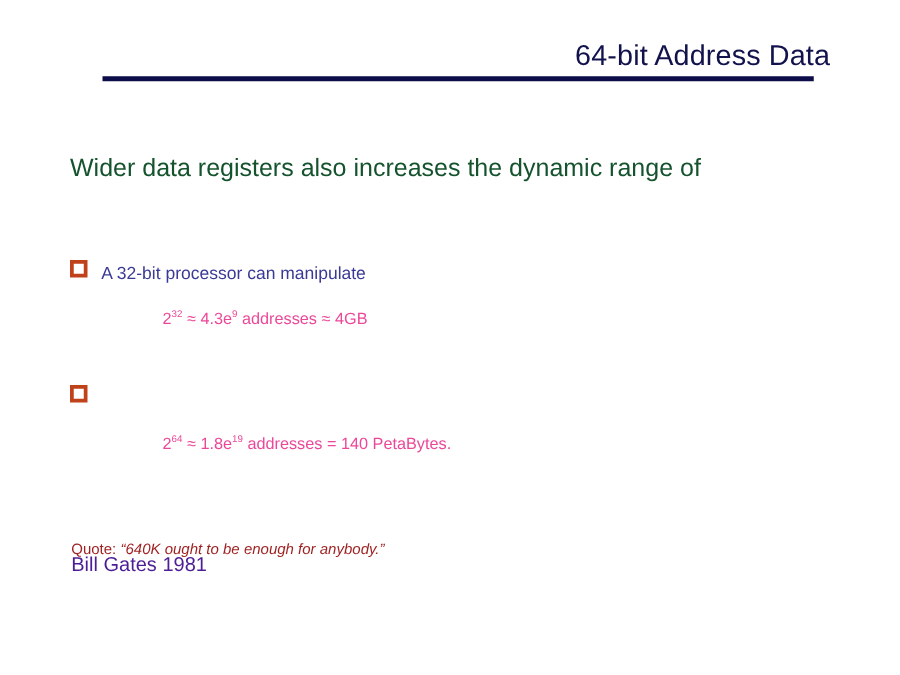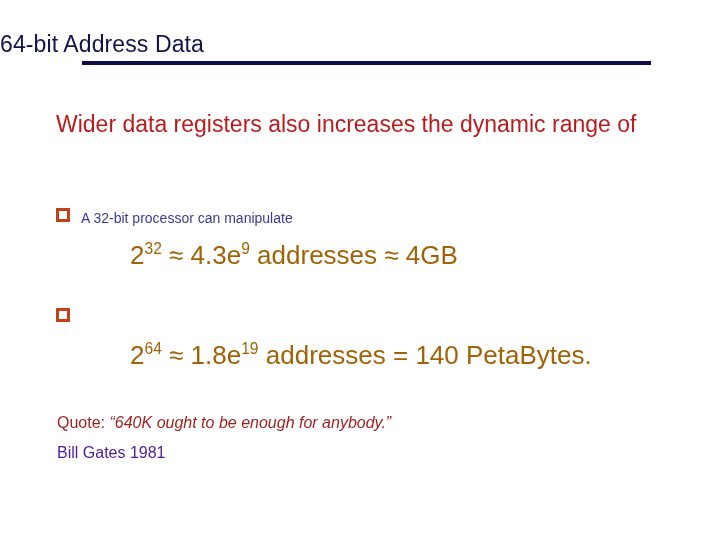--- a/index.html
+++ b/index.html
@@ -21,21 +21,21 @@
     height: 540px;
     background: #ffffff;
   }
 
   
   .title {
     position: absolute;
     left: 0;
     top: 31px;
     width: 664px;
-    text-align: left;
+    text-align: right;
     font-size: 23px;
     line-height: 26px;
     color: #12124c;
     letter-spacing: 0.1px;
     white-space: nowrap;
   }
 
   .title-rule {
     position: absolute;
     left: 82px;
@@ -49,25 +49,25 @@
   .body-area {
     position: absolute;
     left: 0;
     top: 106px;
     width: 720px;
   }
 
   .para {
     position: absolute;
     left: 56px;
-    top: 4px;
+    top: 15px;
     width: 648px;
-    font-size: 23px;
+    font-size: 20px;
     line-height: 28px;
-    color: #b91c1c;
+    color: #14532d;
     text-indent: 0;
   }
   .para .cont {
     display: block;
     padding-left: 16px;
   }
 
   .bullet-row {
     position: absolute;
     left: 56px;
@@ -91,40 +91,40 @@
   }
 
   .bullet-text {
     display: inline-block;
   }
 
   .subline {
     position: absolute;
     left: 130px;
     width: 580px;
-    font-size: 26px;
+    font-size: 13px;
     line-height: 24px;
-    color: #a16207;
+    color: #ec4899;
     white-space: nowrap;
   }
   .subline.s1 { top: 137px; }
   .subline.s2 { top: 237px; }
 
   .subline sup {
     font-size: 0.6em;
     vertical-align: super;
     line-height: 0;
   }
 
   
   .quote-line {
     position: absolute;
     left: 57px;
-    top: 307px;
-    font-size: 16px;
+    top: 323px;
+    font-size: 12px;
     line-height: 20px;
     color: #9e1f1f;
     white-space: nowrap;
   }
   .quote-label {
     font-style: normal;
   }
   .quote-text {
     font-style: italic;
   }

